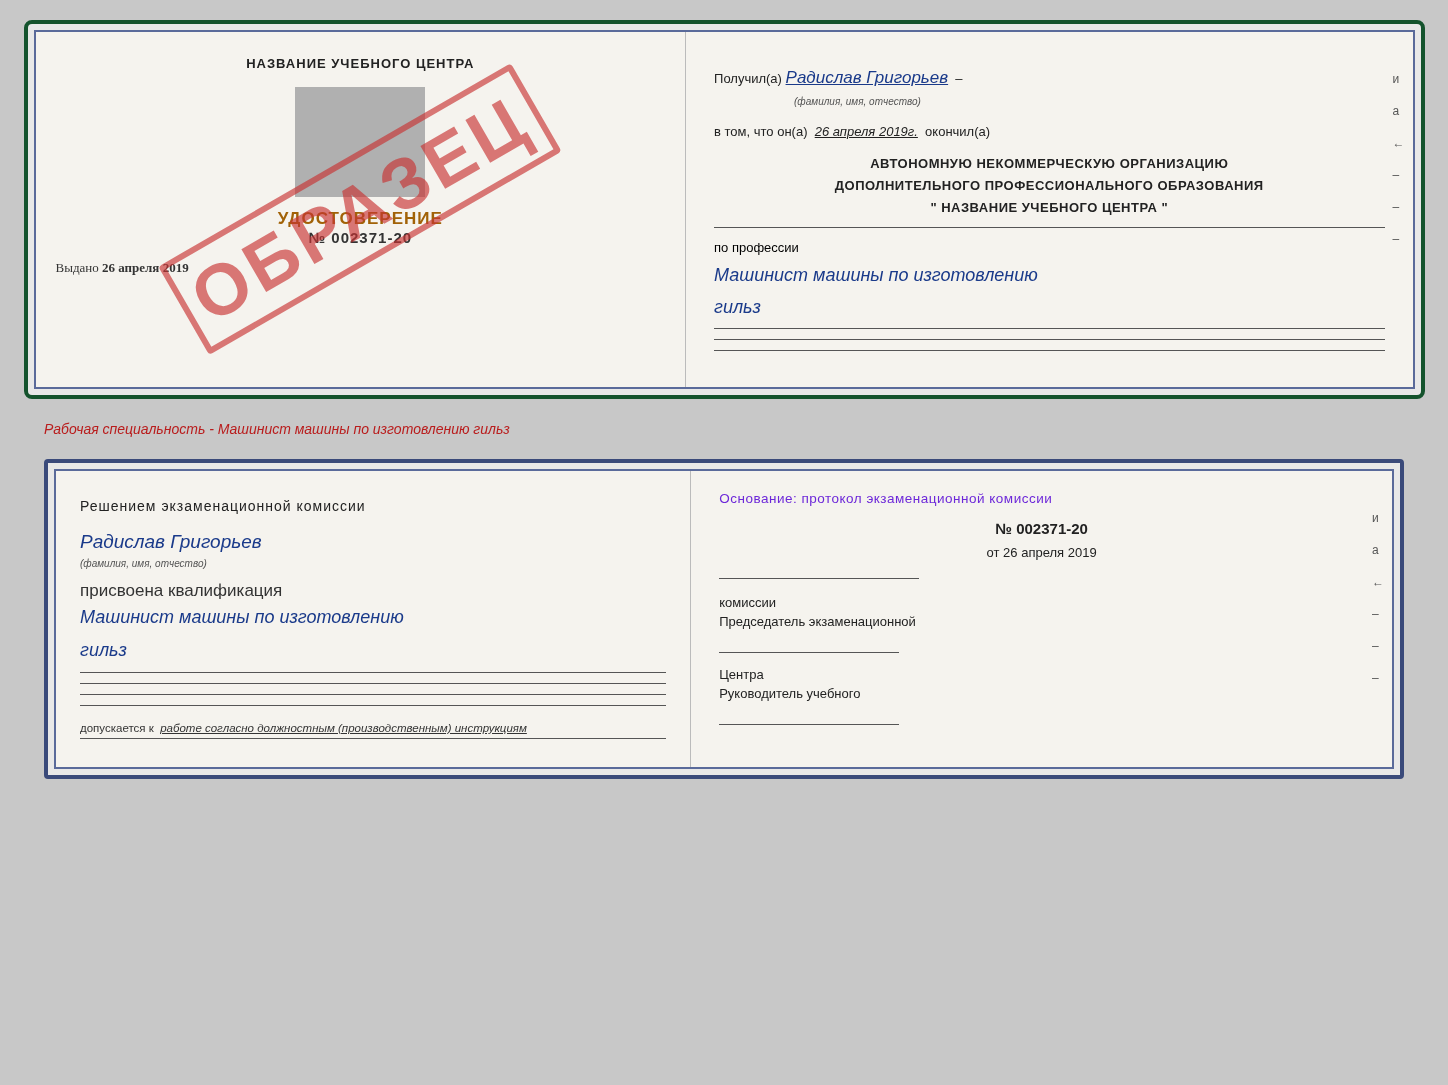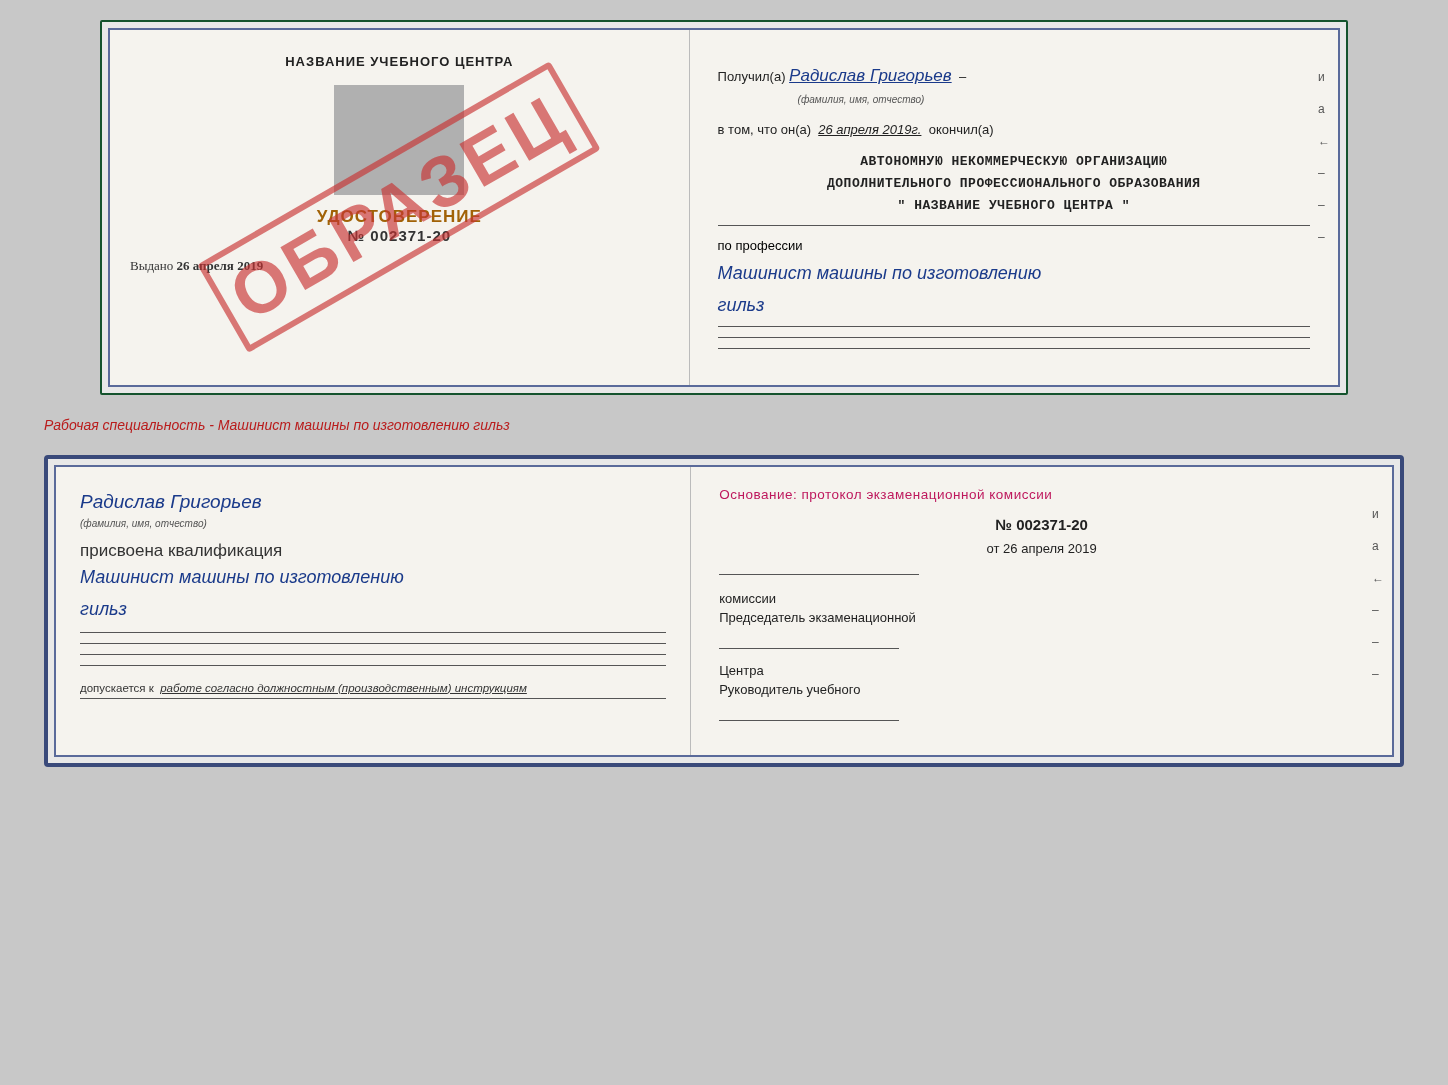--- a/index.html
+++ b/index.html
@@ -11,23 +11,23 @@
       display: flex;
       flex-direction: column;
       align-items: center;
       padding: 20px;
       gap: 16px;
     }
 
     
     .document-wrapper {
       background: #e8e8e8;
-      border: 2px solid #14532d;
-      border-radius: 2px;
-      width: 1248px;
+      border: 4px solid #14532d;
+      border-radius: 8px;
+      width: 1401px;
       position: relative;
       overflow: hidden;
     }
 
     .document-inner {
       display: flex;
       width: 100%;
       background: #f5f3ee;
       border: 2px solid #5a6a9a;
       margin: 6px;
@@ -150,21 +150,21 @@
       font-size: 10px;
       color: #555;
       font-style: italic;
     }
 
     .right-center-block {
       text-align: center;
       font-size: 13px;
       color: #222;
       margin: 8px 0;
-      font-family: Liberation Mono, monospace;
+      font-family: Liberation Sans, sans-serif;
       font-weight: bold;
       letter-spacing: 0.5px;
       line-height: 1.7;
     }
 
     .profession-block {
       margin-top: 12px;
       font-size: 13px;
       font-family: Arial, sans-serif;
     }
@@ -296,21 +296,21 @@
       margin-top: 16px;
     }
 
     .dopuskaetsya .italic-underline {
       font-style: italic;
       text-decoration: underline;
     }
 
     .osnov-title {
       font-size: 13.5px;
-      color: #be185d;
+      color: #6d28d9;
       font-family: Arial, sans-serif;
       letter-spacing: 0.5px;
       margin-bottom: 14px;
     }
 
     .protocol-num {
       text-align: center;
       font-size: 15px;
       font-weight: bold;
       font-family: Arial, sans-serif;
@@ -403,20 +403,21 @@
     </div>
   </div>
 </div>
 
 <div class="specialty-label">Рабочая специальность - Машинист машины по изготовлению гильз</div>
 
 <div class="bottom-document">
   <div class="bottom-inner">
 
     <div class="bottom-left">
+      <div class="komissia-title">Решением  экзаменационной  комиссии</div>
 
       <div>
         <span class="signature-name">Радислав Григорьев</span>
         <br>
         <span class="small-italic">(фамилия, имя, отчество)</span>
       </div>
 
       <div class="kval-label">присвоена квалификация</div>
       <div class="kval-hand">Машинист машины по изготовлению</div>
       <div class="kval-hand">гильз</div>

